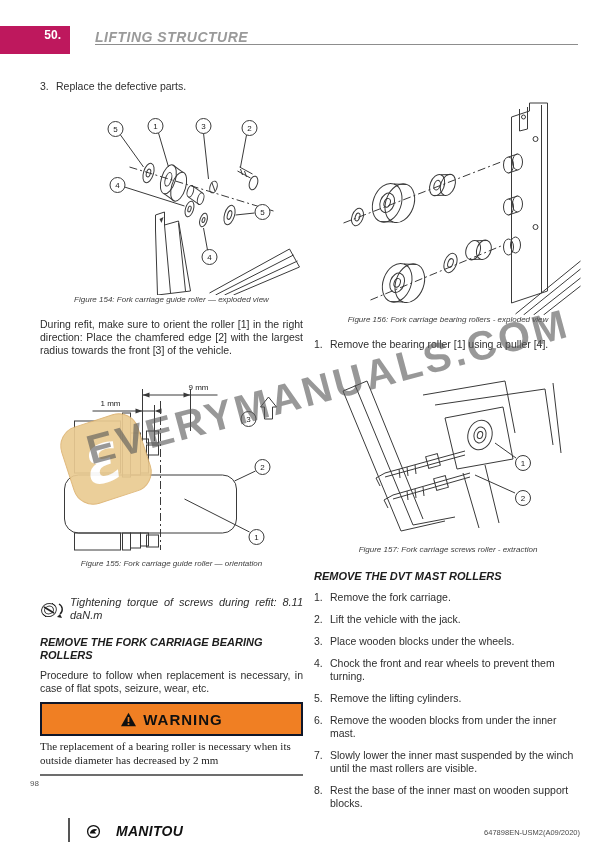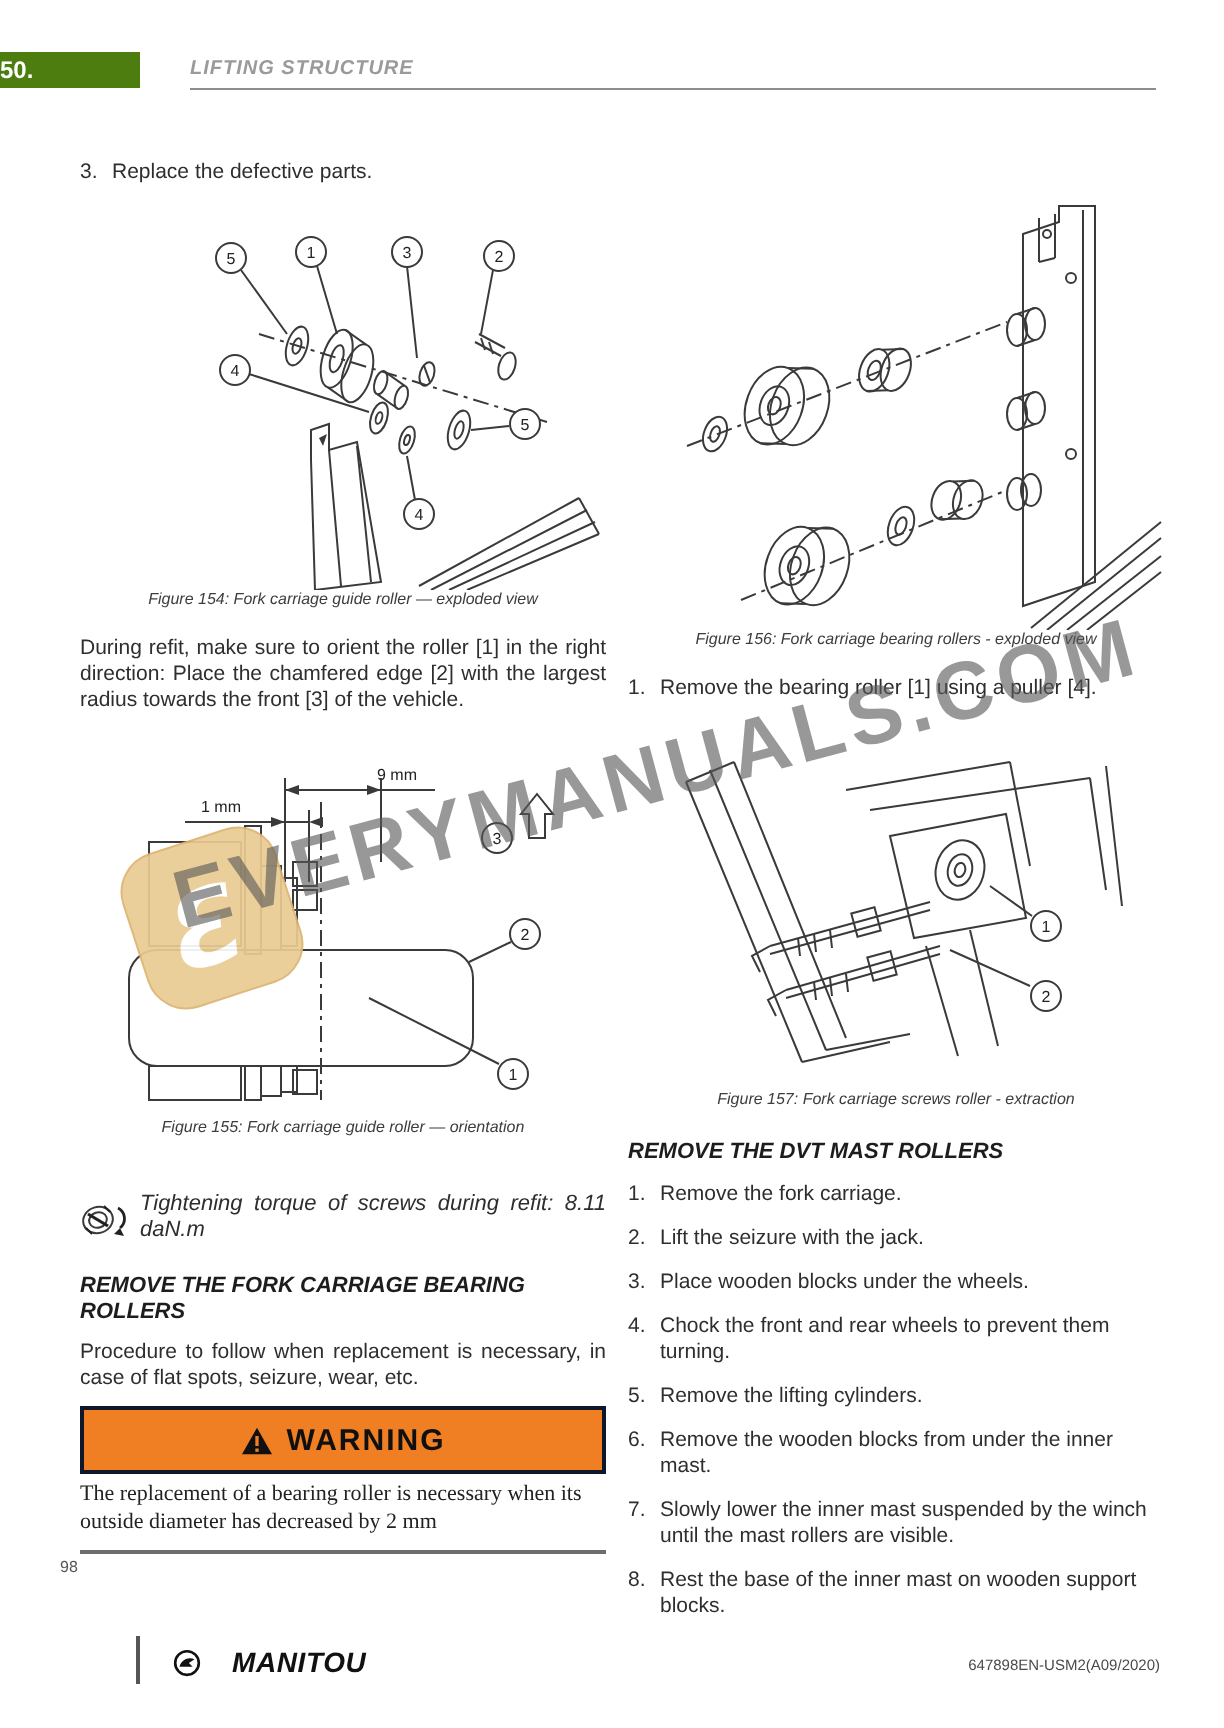--- a/index.html
+++ b/index.html
@@ -1,23 +1,23 @@
 <!DOCTYPE html>
 <html><head>
 <meta charset="utf-8">
 <style>
   html,body{margin:0;padding:0;}
   body{
     width:612px;height:864px;position:relative;background:#ffffff;
     font-family:"Liberation Sans",sans-serif;color:#2e2e2e;overflow:hidden;
   }
   
-  .sec-box{position:absolute;left:0;top:26px;width:70px;height:18px;background:#4d7c0f;
-    color:#fff;font-weight:bold;font-size:12px;line-height:18px;text-align:left;padding-right:9px;box-sizing:border-box;}
-  .sec-title{position:absolute;left:95px;top:29px;font-size:10px;font-weight:bold;font-style:italic;color:#9a9a9a;letter-spacing:.5px;}
+  .sec-box{position:absolute;left:0;top:26px;width:70px;height:28px;background:#be185d;
+    color:#fff;font-weight:bold;font-size:12px;line-height:18px;text-align:right;padding-right:9px;box-sizing:border-box;}
+  .sec-title{position:absolute;left:95px;top:29px;font-size:14px;font-weight:bold;font-style:italic;color:#9a9a9a;letter-spacing:.5px;}
   .sec-rule{position:absolute;left:95px;top:44px;width:483px;height:1px;background:#8d8d8d;}
   
   .col-left{position:absolute;left:40px;top:80px;width:263px;}
   .col-right{position:absolute;left:314px;top:95px;width:268px;}
   .body-text{font-size:10.5px;line-height:13px;text-align:justify;}
   .step-line{font-size:10.5px;line-height:13px;display:flex;}
   .step-num{width:16px;flex:0 0 16px;}
   .step-text{flex:1;}
   .caption{font-style:italic;font-size:8px;color:#3d3d3d;text-align:center;}
   .fig{position:relative;}
@@ -375,21 +375,21 @@
 
   <div class="h-bold" style="margin-top:16px;">REMOVE THE DVT MAST ROLLERS</div>
 
   <div style="margin-top:8px;">
       <div class="step">
         <span class="step-num">1.</span>
         <span class="step-text">Remove the fork carriage.</span>
       </div>
       <div class="step">
         <span class="step-num">2.</span>
-        <span class="step-text">Lift the seizure with the jack.</span>
+        <span class="step-text">Lift the vehicle with the jack.</span>
       </div>
       <div class="step">
         <span class="step-num">3.</span>
         <span class="step-text">Place wooden blocks under the wheels.</span>
       </div>
       <div class="step">
         <span class="step-num">4.</span>
         <span class="step-text">Chock the front and rear wheels to prevent them turning.</span>
       </div>
       <div class="step">

